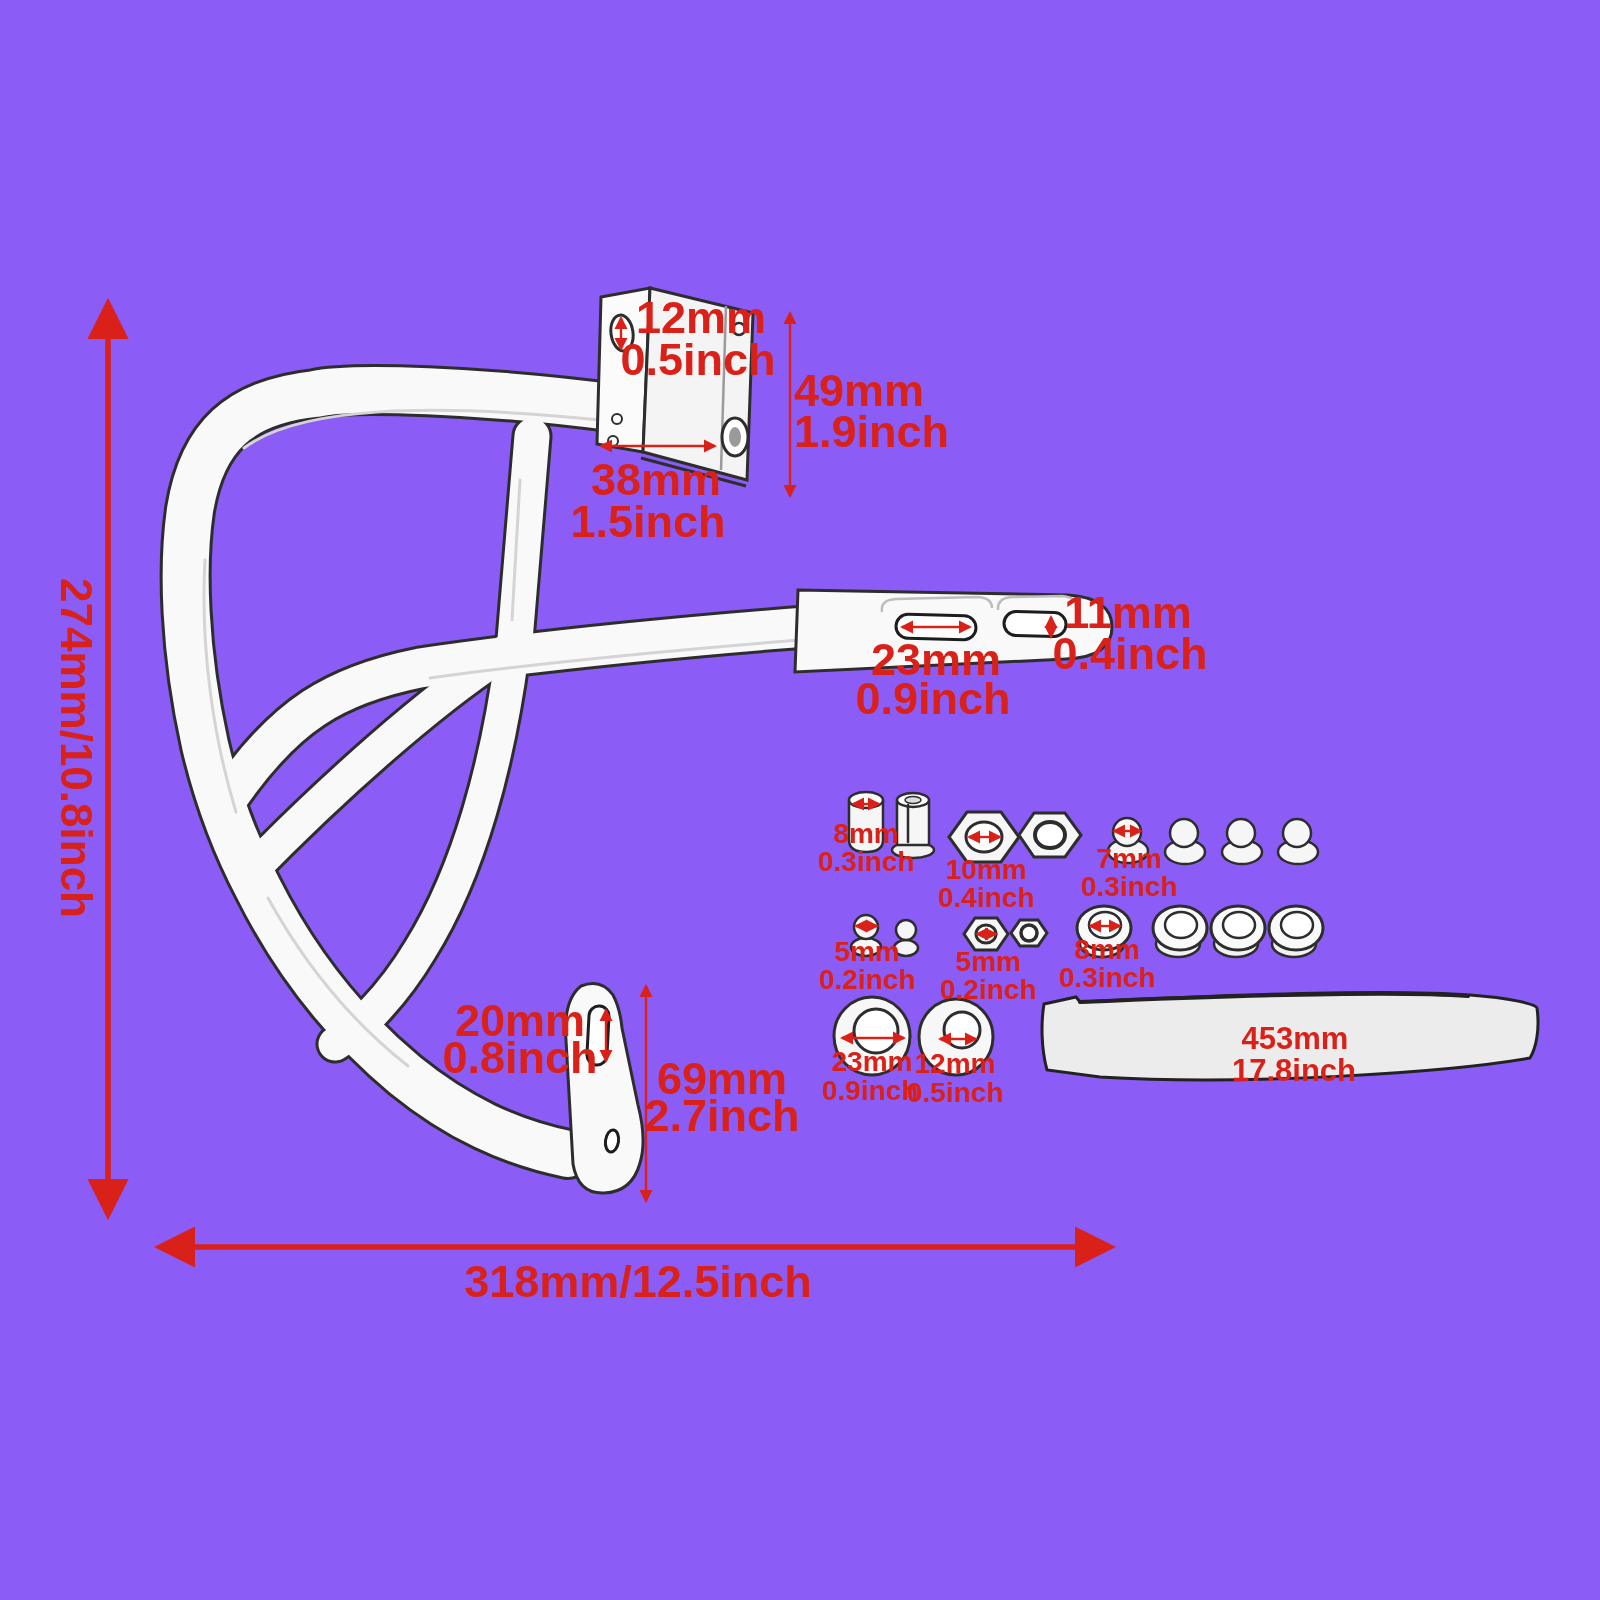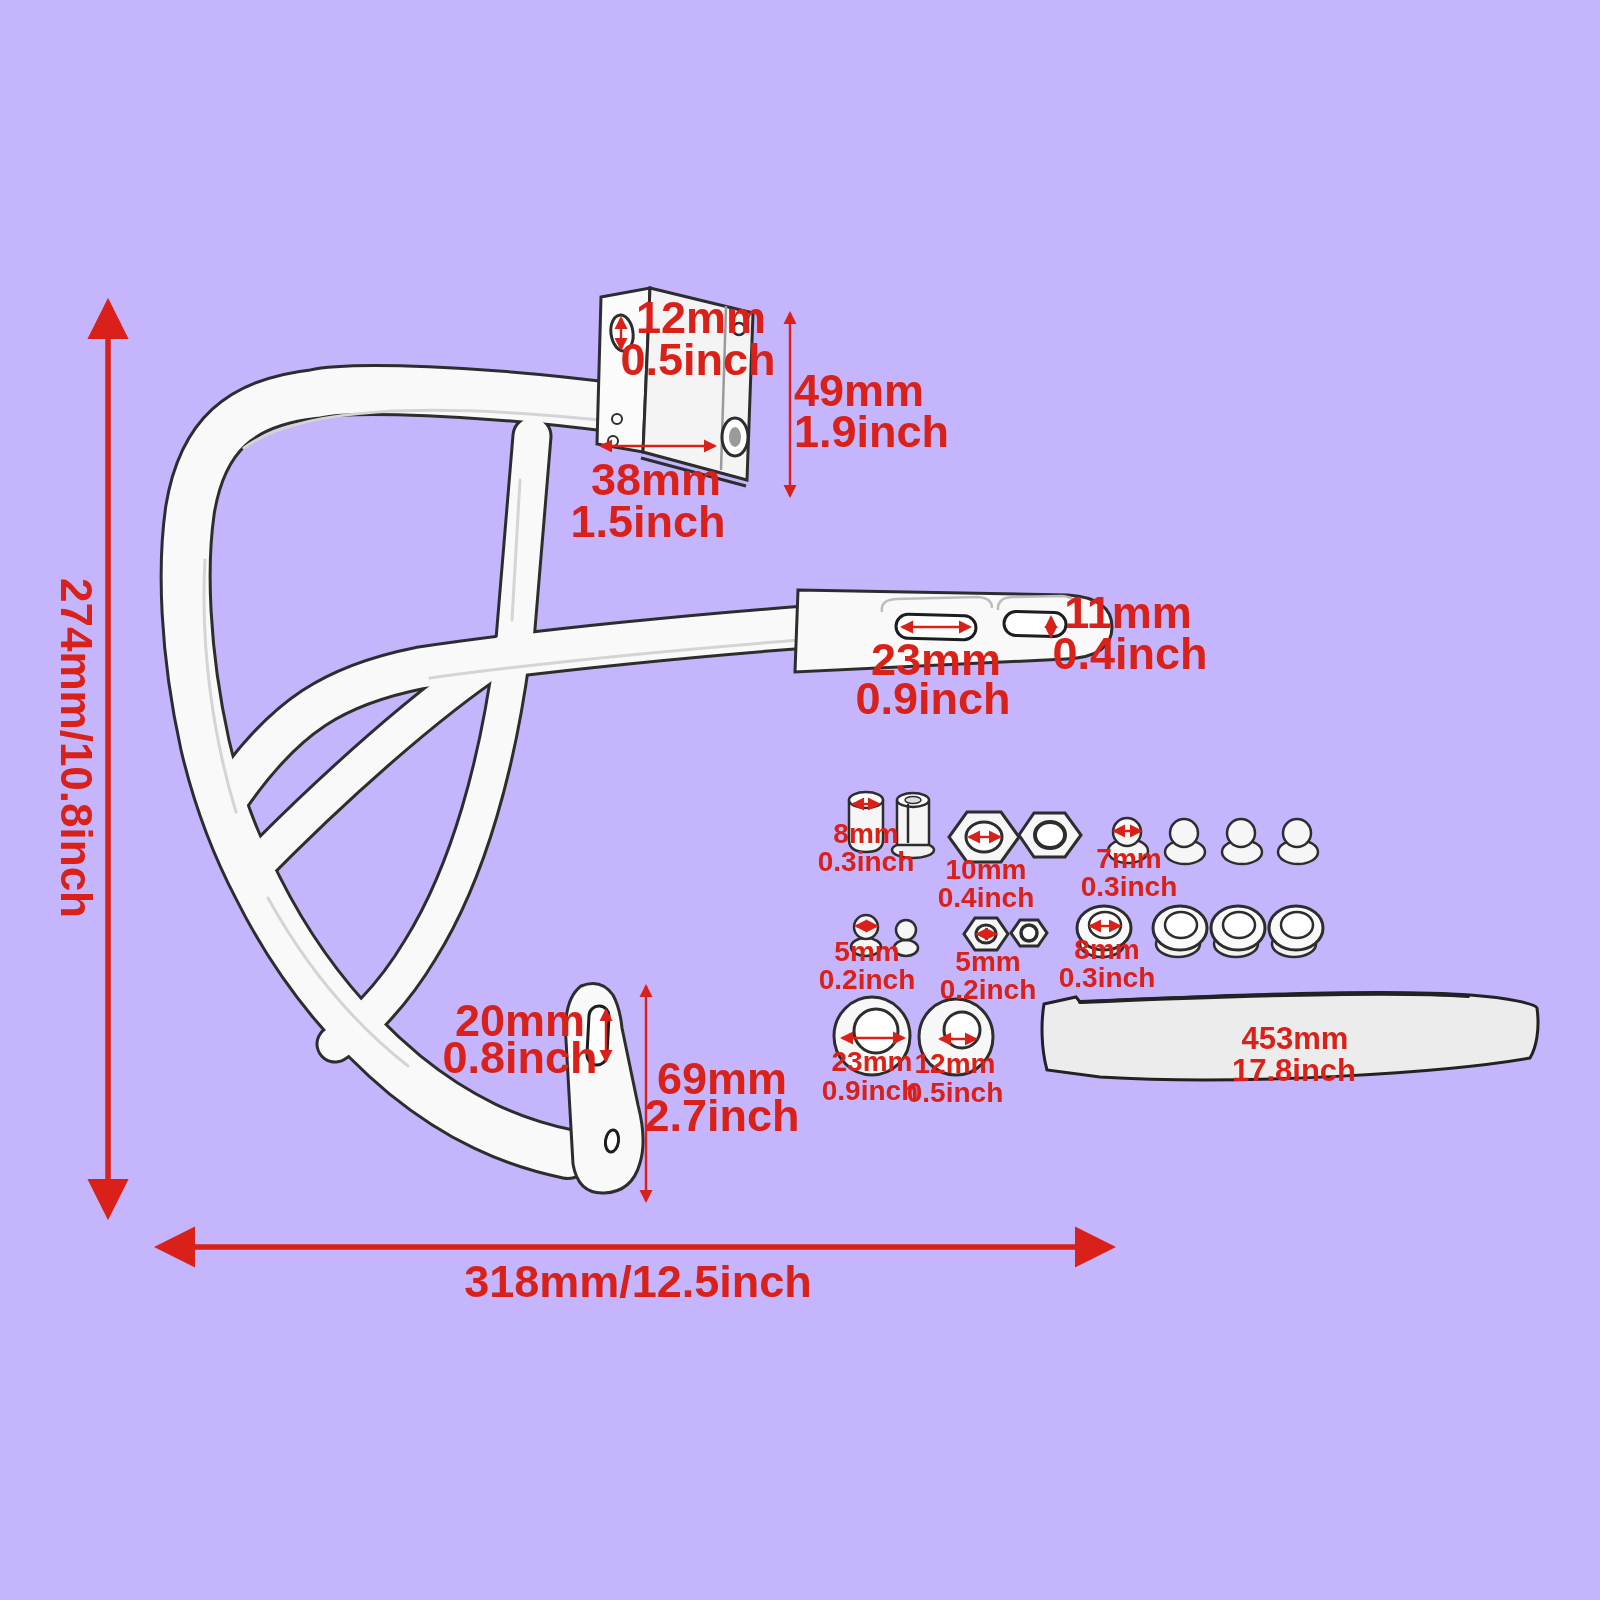--- a/index.html
+++ b/index.html
@@ -1,16 +1,16 @@
 <!DOCTYPE html>
 <html><head>
 <meta charset="utf-8">
 <style>
   html,body{margin:0;padding:0;background:#ffffff;}
-  .stage{position:relative;width:1600px;height:1600px;background:#c4b5fd;overflow:hidden;}
+  .stage{position:relative;width:1600px;height:1600px;background:#8b5cf6;overflow:hidden;}
   svg{display:block;}
   svg text{font-family:"Liberation Sans",sans-serif;font-weight:bold;fill:#d92019;}
   text.dim{font-size:45px;}
   text.dimv{font-size:44px;}
   text.hw{font-size:28px;}
   text.hwl{font-size:31px;}
 </style>
 </head>
 <body>
 

